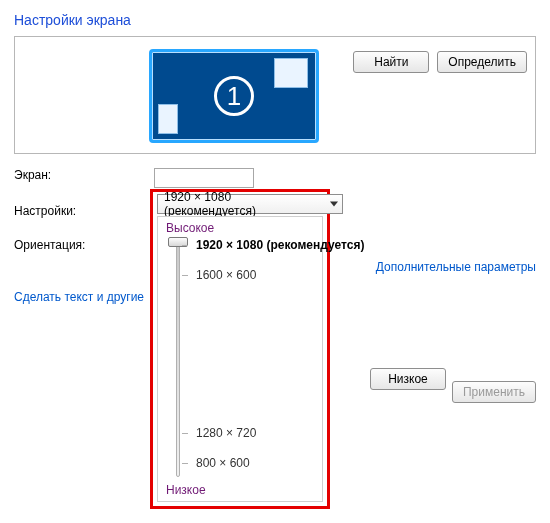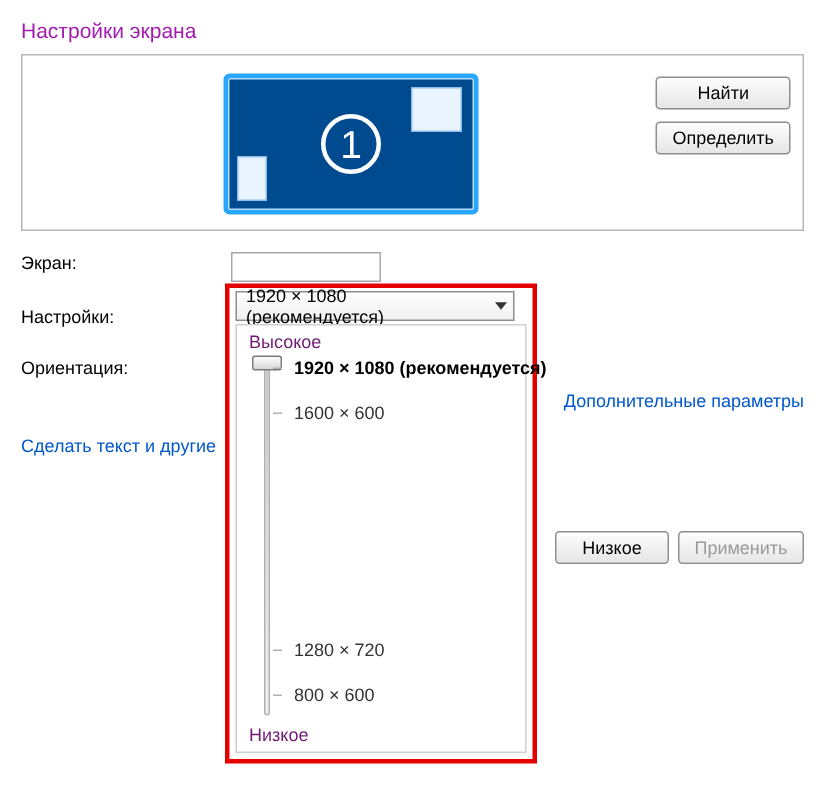--- a/index.html
+++ b/index.html
@@ -8,21 +8,21 @@
     padding: 12px 14px;
     width: 550px;
     height: 523px;
     font-family: "Segoe UI", Tahoma, sans-serif;
     font-size: 12px;
     color: #000;
     background: #fff;
     position: relative;
   }
   .title {
-    color: #a21caf;
+    color: #1d4ed8;
     font-size: 14px;
     margin-bottom: 8px;
   }
   .preview-box {
     border: 1px solid #b7b7b7;
     background: #fff;
     height: 118px;
     position: relative;
     margin-bottom: 14px;
   }
@@ -54,38 +54,39 @@
     background: #eaf4ff;
     border: 1px solid #8fbfe8;
   }
   .mini-window.tr { right: 8px; top: 6px; width: 34px; height: 30px; }
   .mini-window.bl { left: 6px; bottom: 6px; width: 20px; height: 30px; }
   .side-buttons {
     position: absolute;
     right: 8px;
     top: 14px;
     display: flex;
-    flex-direction: column;
+    flex-direction: row;
     gap: 8px;
   }
   .win-btn {
     min-width: 76px;
     height: 22px;
     padding: 0 10px;
     font-family: inherit;
     font-size: 12px;
     background: linear-gradient(#fdfdfd, #e6e6e6);
     border: 1px solid #8e8e8e;
     border-radius: 3px;
     cursor: pointer;
     text-align: center;
   }
   .win-btn:disabled {
     color: #9a9a9a;
     cursor: default;
+    margin-top: 27px;
   }
   .form-row {
     display: flex;
     margin-bottom: 16px;
   }
   .form-label {
     width: 140px;
     color: #000;
   }
   .text-input {
@@ -114,21 +115,21 @@
     transform: translateY(-50%);
     width: 0; height: 0;
     border-left: 4px solid transparent;
     border-right: 4px solid transparent;
     border-top: 5px solid #333;
   }
   .dropdown-panel {
     position: absolute;
     left: 150px;
     top: 189px;
-    width: 208px;
+    width: 180px;
     height: 320px;
     border: 3px solid #e40000;
     background: #fff;
     z-index: 5;
     padding: 0;
   }
   .dropdown-inner {
     position: absolute;
     left: 4px; right: 4px; top: 24px; bottom: 4px;
     border: 1px solid #cfcfcf;

